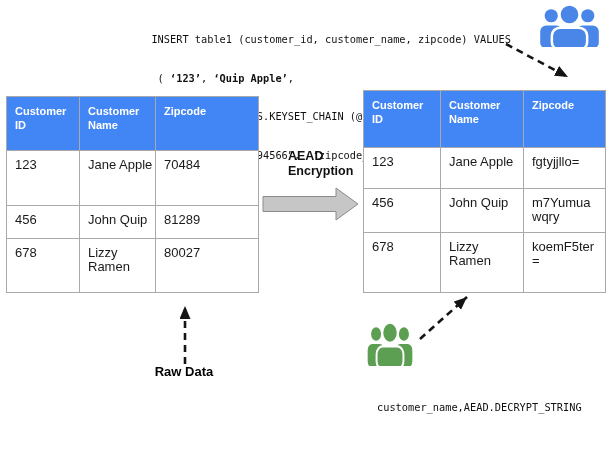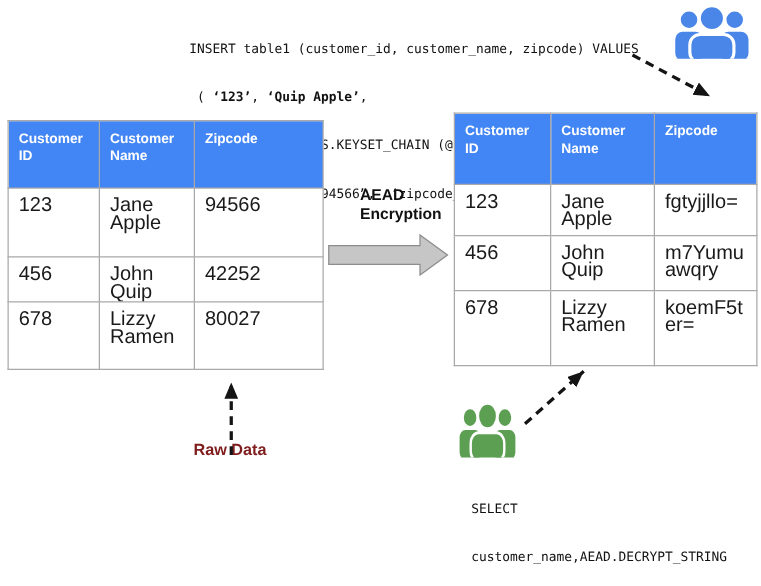--- a/index.html
+++ b/index.html
@@ -3,29 +3,29 @@
 <meta charset="utf-8">
 <style>
   html,body{margin:0;padding:0;background:#fff;}
   #canvas{position:relative;width:609px;height:469px;background:#fff;overflow:hidden;
           font-family:"Liberation Sans",sans-serif;color:#1a1a1a;}
   .code{position:absolute;font-family:"DejaVu Sans Mono",monospace;font-size:10.3px;
         line-height:12.9px;color:#111;white-space:pre;}
   .code b{font-weight:bold;margin-top:13px;}
   table.dtbl{position:absolute;border-collapse:collapse;table-layout:fixed;background:#fff;}
   table.dtbl th,table.dtbl td{border:1px solid #a9a9a9;vertical-align:top;
-        font-size:16px;line-height:14px;overflow:hidden;}
+        font-size:13px;line-height:14px;overflow:hidden;}
   table.dtbl th{background:#4285F4;color:#fff;font-weight:bold;text-align:left;font-size:11px;}
   .tleft th,.tleft td{padding:7px 2px 0 8px;}
   .tright th,.tright td{padding:7px 8px 0 8px;}
   .zipcell{word-break:break-all;margin-top:36px;}
   .arrowlabel{position:absolute;left:288px;top:149px;font-weight:bold;font-size:12.5px;
         line-height:15px;color:#111;}
-  .rawlabel{position:absolute;left:134px;top:352px;width:100px;text-align:center;
-        font-weight:bold;font-size:13px;color:#7f1d1d;}
+  .rawlabel{position:absolute;left:134px;top:364px;width:100px;text-align:center;
+        font-weight:bold;font-size:13px;color:#000000;}
   .overlay{position:absolute;left:0;top:0;width:609px;height:469px;pointer-events:none;}
   .usersicon{position:absolute;}
 </style>
 </head>
 <body>
 
 <div id="canvas">
 
   <div class="code" style="left:139px;top:7px;">
     <div>  INSERT table1 (customer_id, customer_name, zipcode) VALUES</div>
@@ -55,26 +55,26 @@
       </colgroup>
     <tbody>
         <tr style="height:54px">
       <th>Customer ID</th>
       <th>Customer Name</th>
       <th>Zipcode</th>
     </tr>
     <tr style="height:55px">
       <td>123</td>
       <td>Jane Apple</td>
-      <td>94566</td>
+      <td>70484</td>
     </tr>
     <tr style="height:33px">
       <td>456</td>
       <td>John Quip</td>
-      <td>42252</td>
+      <td>81289</td>
     </tr>
     <tr style="height:54px">
       <td>678</td>
       <td>Lizzy Ramen</td>
       <td>80027</td>
     </tr>
   </tbody>
     </table>
 
   <table class="dtbl tright" style="left:363px;top:90px;width:242px;">
@@ -121,21 +121,20 @@
         <circle cx="79" cy="22" r="12" stroke="#fff" stroke-width="3"></circle>
         <rect x="2" y="36" width="38" height="40" rx="11" stroke="#fff" stroke-width="3"></rect>
         <rect x="60" y="36" width="38" height="40" rx="11" stroke="#fff" stroke-width="3"></rect>
         <rect x="22" y="41" width="56" height="36" rx="13" stroke="#fff" stroke-width="4"></rect>
         <circle cx="50" cy="20" r="16" stroke="#fff" stroke-width="4"></circle>
       </g>
     </svg>
   </div>
 
   <div class="code" style="left:377px;top:375px;">
-    <div>SELECT</div>
     <div>customer_name,AEAD.DECRYPT_STRING</div>
     
     
     
     
   </div>
 
   <svg class="overlay">
     <defs>
       <marker id="ah" markerUnits="userSpaceOnUse" markerWidth="15" markerHeight="13" refX="13" refY="5.5" orient="auto">

